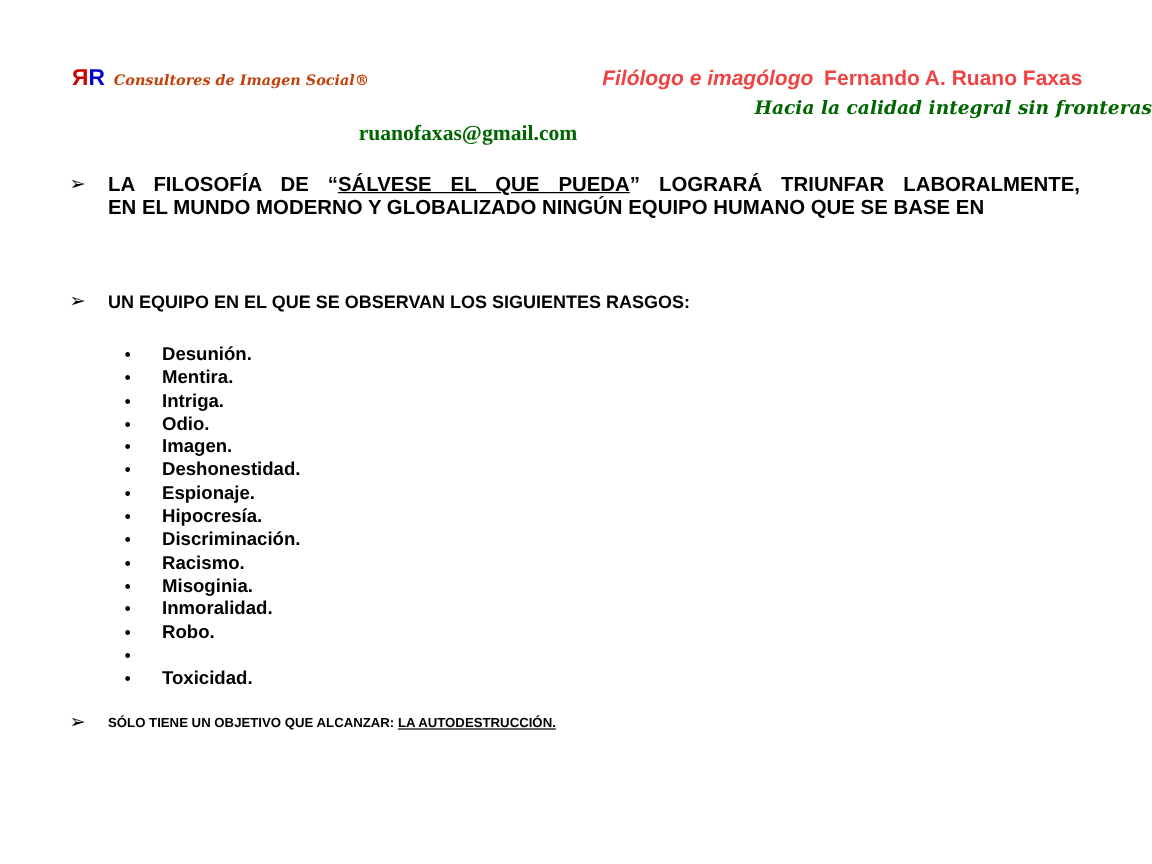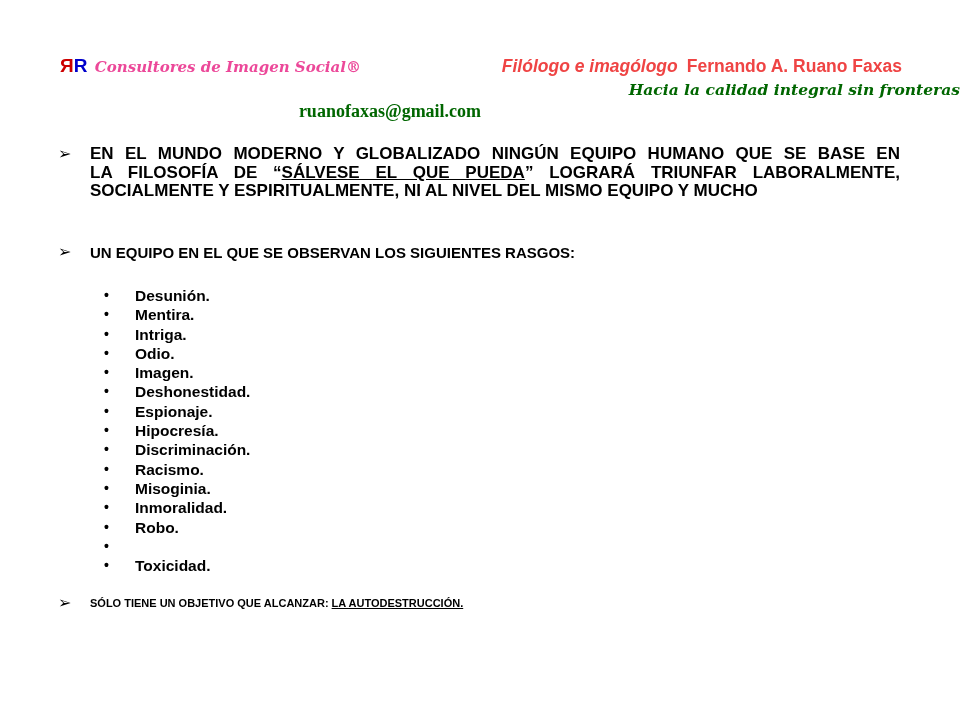--- a/index.html
+++ b/index.html
@@ -20,25 +20,25 @@
     right: 58px;
     top: 55px;
     display: flex;
     justify-content: space-between;
     align-items: baseline;
     white-space: nowrap;
   }
   .logo-ya { color: #cc0000; font-weight: 700; font-size: 19px; }
   .logo-r  { color: #0000cc; font-weight: 700; font-size: 19px; }
   .brand-name {
-    color: #ec4899;
+    color: #c2410c;
     font-family: "DejaVu Serif", serif;
     font-style: italic;
     font-weight: 700;
-    font-size: 15px;
+    font-size: 12px;
     margin-left: 3px;
   }
   .header-title { color: #ef4444; font-weight: 700; font-size: 17.5px; }
   .header-title .it { font-style: italic; }
   .header-title .nm { margin-left: 9px; }
 
   .tagline {
     position: absolute;
     top: 80px; left: 0; width: 960px;
     text-align: right;
@@ -110,23 +110,22 @@
       <span class="it">Filólogo e imagólogo</span><span class="nm">Fernando A. Ruano Faxas</span>
     </div>
   </div>
 
   <div class="tagline">Hacia la calidad integral sin fronteras</div>
   <div class="email">ruanofaxas@gmail.com</div>
 
   <div class="bullet b1">
     <span class="marker">➢</span>
     <div class="btext">
+        <div class="line"><span>LA FILOSOFÍA DE “</span><span class="u">SÁLVESE EL QUE PUEDA</span><span>” LOGRARÁ TRIUNFAR LABORALMENTE,</span></div>
         <div class="line"><span>EN EL MUNDO MODERNO Y GLOBALIZADO NINGÚN EQUIPO HUMANO QUE SE BASE EN</span></div>
-        <div class="line"><span>LA FILOSOFÍA DE “</span><span class="u">SÁLVESE EL QUE PUEDA</span><span>” LOGRARÁ TRIUNFAR LABORALMENTE,</span></div>
-        <div class="line"><span>SOCIALMENTE Y ESPIRITUALMENTE, NI AL NIVEL DEL MISMO EQUIPO Y MUCHO</span></div>
       </div>
   </div>
 
   <div class="bullet b2">
     <span class="marker">➢</span>
     <div class="btext">
         <div class="line"><span>UN EQUIPO EN EL QUE SE OBSERVAN LOS SIGUIENTES RASGOS:</span></div>
       </div>
   </div>
 

